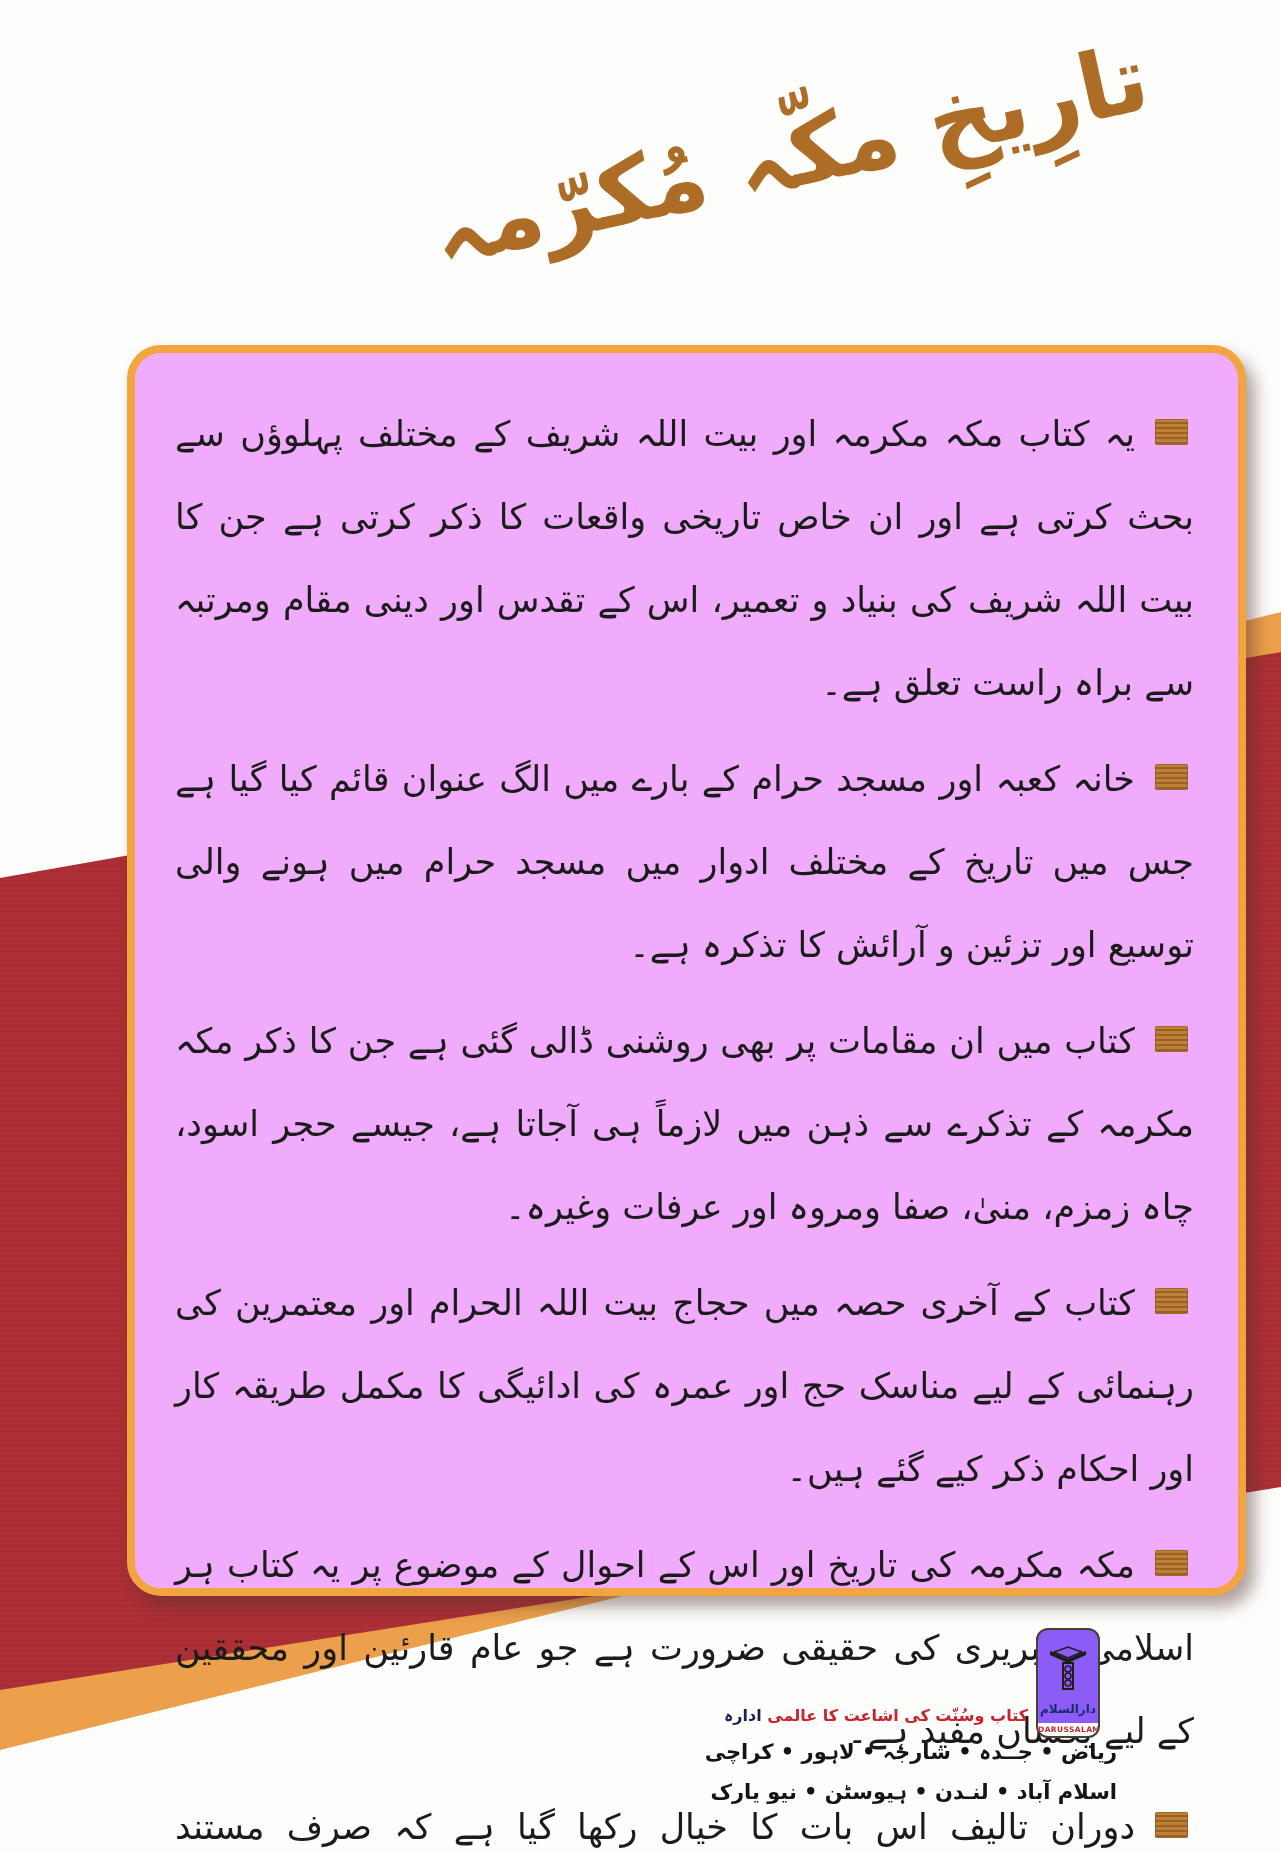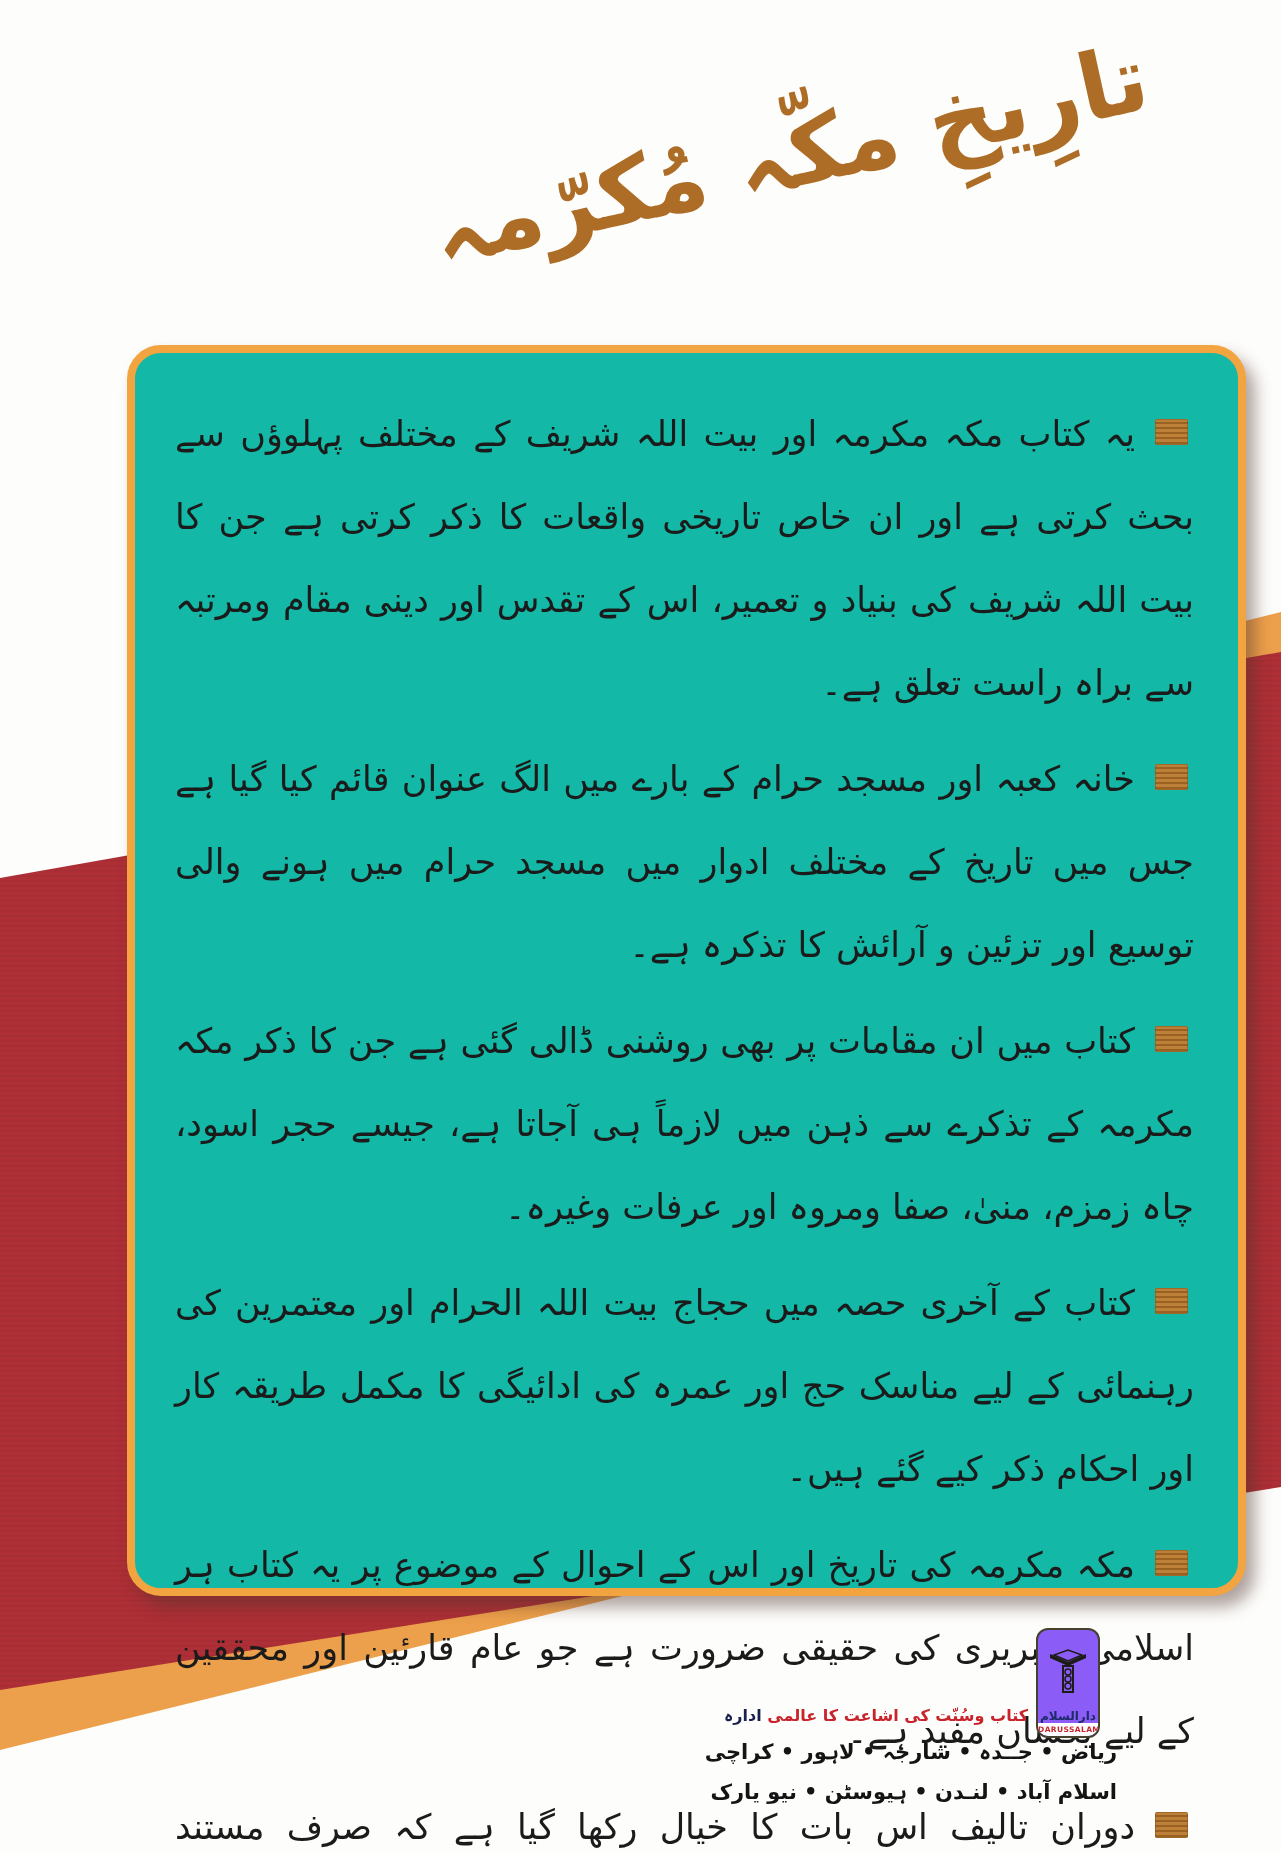--- a/index.html
+++ b/index.html
@@ -19,21 +19,21 @@
     transform:rotate(-12.5deg);
     direction:rtl;white-space:nowrap;
     font-size:92px;font-weight:bold;
     letter-spacing:-2px;
   }
 
   
   .content-box{
     position:absolute;left:127px;top:345px;
     width:1019px;height:1195px;
-    background:#14b8a6;
+    background:#f0abfc;
     border:8px solid #f2a440;
     border-radius:34px;
     box-shadow:9px 11px 16px rgba(80,50,45,.45);
     padding:40px 44px 0 40px;
     box-sizing:content-box;
   }
   .bullets{
     direction:rtl;
     text-align:justify;
     font-size:35px;line-height:83px;
@@ -138,19 +138,19 @@
         <polygon points="22,14 40,6 40,10 22,18" fill="#1e1c18"></polygon>
         <polygon points="22,13 8,7 22,2 36,7" fill="none" stroke="#1e1c18" stroke-width="1.5"></polygon>
 
         <rect x="17" y="18" width="10" height="26" fill="none" stroke="#1e1c18" stroke-width="2"></rect>
         <circle cx="22" cy="24" r="3" fill="none" stroke="#1e1c18" stroke-width="1.5"></circle>
         <circle cx="22" cy="31" r="3" fill="none" stroke="#1e1c18" stroke-width="1.5"></circle>
         <circle cx="22" cy="38" r="3" fill="none" stroke="#1e1c18" stroke-width="1.5"></circle>
       </svg>
     </div>
     <div class="brand-ar" style="color:#1d2b6a;">دارالسلام</div>
-    <div class="brand-en" style="color:#c9242b;">DARUSSALAM</div>
+    <div class="brand-en" style="color:#c9242b;margin-top:7px;">DARUSSALAM</div>
   </div>
 
   <div class="cities cities-1">ریاض • جــدہ • شارجہ • لاہور • کراچی</div>
   <div class="cities cities-2">اسلام آباد • لنـدن • ہیوسٹن • نیو یارک</div>
 
 </div>
 
 </body></html>

